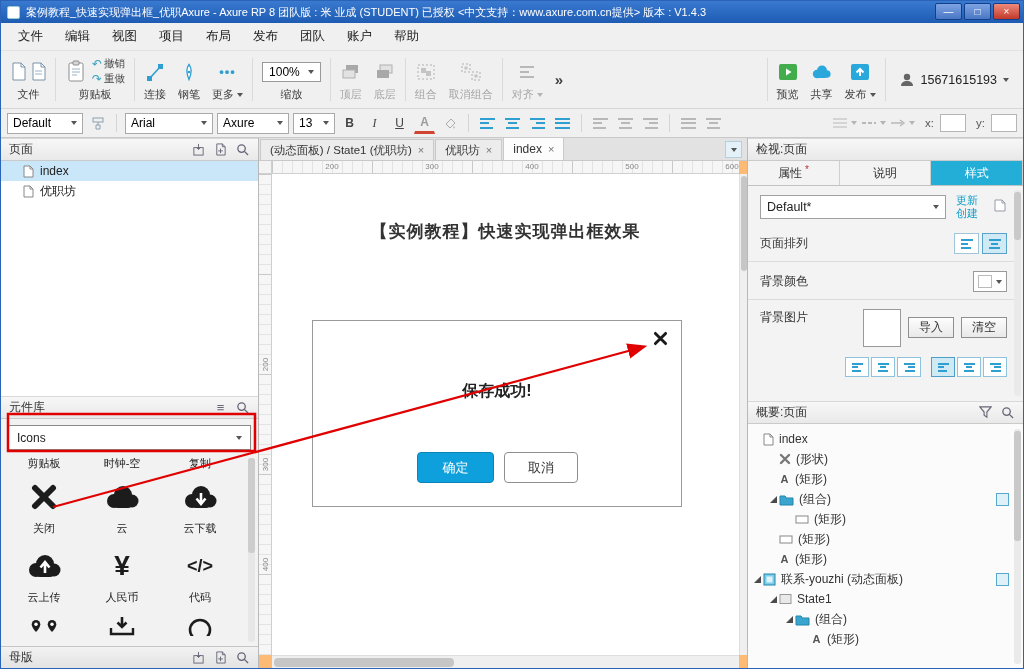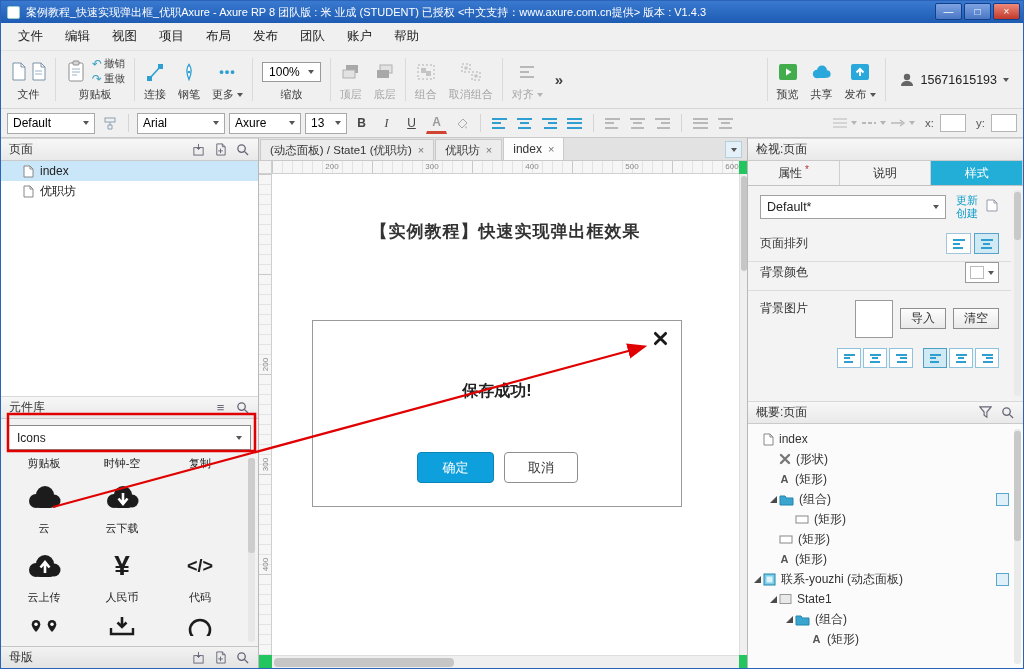--- a/index.html
+++ b/index.html
@@ -52,21 +52,21 @@
   .ali.l{align-items:flex-start}.ali.c{align-items:center}.ali.r{align-items:flex-end}
   .ali i:nth-child(1){width:100%}.ali i:nth-child(2){width:60%}.ali i:nth-child(3){width:85%}
   .ali.j i{width:100%}
   .fico{display:flex;align-items:center;gap:3px}
   .xylab{font-size:11.5px;color:#555;margin-left:6px}
   .xybox{width:26px;height:18px;border:1px solid #b5b5b5;background:#fff;margin-left:2px}
 
   
   .main{position:absolute;top:137px;left:0;right:0;bottom:0;display:flex}
   .left{width:258px;position:relative;background:#f4f4f4;border-right:1px solid #b9b9b9;flex:none}
-  .center{flex:1;position:relative;background:#22c55e;min-width:0}
+  .center{flex:1;position:relative;background:#fdba74;min-width:0}
   .right{width:276px;position:relative;background:#f2f2f2;border-left:1px solid #b9b9b9;flex:none}
 
   .phead{height:23px;background:linear-gradient(#f7f7f7,#e9e9e9);border-top:1px solid #d8d8d8;border-bottom:1px solid #cacaca;display:flex;align-items:center;padding:0 8px;font-size:12px;color:#333}
   .phead .sp{flex:1}
   .hic{width:15px;height:15px;margin-left:7px;display:flex;align-items:center;justify-content:center;color:#667;font-size:13px;line-height:1}
 
   
   .pages-sec{position:absolute;top:0;left:0;right:0;height:258px}
   .pages-body{position:absolute;top:23px;left:0;right:0;bottom:0;background:#fff}
   .pitem{height:20px;display:flex;align-items:center;padding-left:22px;gap:6px;font-size:12px;color:#222}
@@ -113,21 +113,21 @@
   .dlg-close{position:absolute;top:9px;right:12px;width:17px;height:17px}
   .dlg-msg{position:absolute;top:60px;left:0;width:100%;text-align:center;font-size:16px;font-weight:bold;color:#222}
   .btn-ok{position:absolute;left:104px;top:131px;width:77px;height:31px;background:#0ea0dc;border:1px solid #0b85b8;border-radius:4px;color:#fff;font-size:13px;display:flex;align-items:center;justify-content:center}
   .btn-cancel{position:absolute;left:191px;top:131px;width:74px;height:31px;background:#fff;border:1px solid #8e8e8e;border-radius:4px;color:#333;font-size:13px;display:flex;align-items:center;justify-content:center}
 
   
   .itabs{display:flex;height:25px;border-bottom:1px solid #c2c2c2;background:#ededed}
   .itab{flex:1;display:flex;align-items:center;justify-content:center;font-size:12px;color:#333;border-right:1px solid #cfcfcf;background:#f3f3f3}
   .itab.active{background:#22aed6;color:#fff}
   .itab .badge{font-size:10px;margin-left:3px;margin-top:-7px;color:#b33}
-  .insp-body{position:absolute;top:48px;left:0;right:12px;height:215px;padding:8px 12px 0 12px;background:#f3f3f3;overflow:hidden}
+  .insp-body{position:absolute;top:48px;left:0;right:4px;height:215px;padding:8px 12px 0 12px;background:#f3f3f3;overflow:hidden}
   .irow{display:flex;align-items:center}
   .isel{height:24px;background:#fff;border:1px solid #a0a0a0;display:flex;align-items:center;justify-content:space-between;padding:0 6px;font-size:12.5px;color:#222}
   .ilinks{display:flex;flex-direction:column;margin-left:10px;gap:1px}
   .ilink{color:#0f9ec9;font-size:11px;line-height:12px}
   .ihr{height:1px;background:#dcdcdc;margin:7px -12px 0 -12px}
   .ilabel{font-size:12px;color:#333}
   .sbtn{width:25px;height:21px;border:1px solid #9fc6da;background:#fff;display:flex;align-items:center;justify-content:center;margin-left:3px}
   .sbtn.on{background:#cfe9f5;border-color:#5aa3c8}
   .swatch{display:flex;align-items:center;gap:4px;border:1px solid #9a9a9a;background:#fff;height:21px;padding:0 4px}
   .sw{width:14px;height:13px;border:1px solid #bbb;background:#fff}
@@ -351,21 +351,21 @@
     <svg width="16" height="16" viewBox="0 0 16 16">
         <circle cx="8" cy="5" r="3.2" fill="#666"></circle>
         <path d="M2 14c0-3.3 2.7-5 6-5s6 1.7 6 5z" fill="#666"></path>
       </svg>
     <span>15671615193</span>
     <span class="caret"></span>
   </div>
 </div>
 
 <div class="fbar">
-  <div class="fsel" style="width:88px">
+  <div class="fsel" style="width:76px">
       <span>Default</span>
       <span class="caret"></span>
     </div>
   <span class="fbtn">
       <svg width="14" height="14" viewBox="0 0 14 14">
         <rect x="2" y="2" width="10" height="4" fill="none" stroke="#8aa0b2"></rect>
         <path d="M7 6v3M5 9h4v4H5z" fill="none" stroke="#8aa0b2"></path>
       </svg>
     </span>
   <span class="fsep"></span>
@@ -549,20 +549,28 @@
               <span class="wlabel">剪贴板</span>
             </div>
           <div class="wcell">
               <span class="wlabel">时钟-空</span>
             </div>
           <div class="wcell">
               <span class="wlabel">复制</span>
             </div>
         </div>
         <div class="wrow">
+          <div class="wcell">
+            <span class="wicon">
+                <svg width="32" height="32" viewBox="0 0 32 32">
+                  <path d="M7 7L25 25M25 7L7 25" stroke="#1c1c1c" stroke-width="6" stroke-linecap="round"></path>
+                </svg>
+              </span>
+            <span class="wlabel">关闭</span>
+          </div>
           <div class="wcell">
             <span class="wicon">
                 <svg width="38" height="28" viewBox="0 0 38 28">
                   <g fill="#1c1c1c">
                     <circle cx="11" cy="18" r="7"></circle>
                     <circle cx="20" cy="12" r="9"></circle>
                     <circle cx="29" cy="18" r="6.5"></circle>
                     <rect x="11" y="17" width="18" height="8" rx="4"></rect>
                   </g>
                 </svg>
@@ -767,21 +775,21 @@
           </span>
         <span class="sbtn on">
             <span class="ali c" style="width:12px;height:10px">
               <i></i>
               <i></i>
               <i></i>
             </span>
           </span>
       </div>
       <div class="ihr"></div>
-      <div class="irow" style="margin-top:0">
+      <div class="irow" style="margin-top:9px">
         <span class="ilabel">背景颜色</span>
         <span class="sp" style="flex:1"></span>
         <span class="swatch">
             <span class="sw"></span>
             <span class="caret"></span>
           </span>
       </div>
       <div class="ihr"></div>
       <div class="irow" style="margin-top:9px;align-items:flex-start">
         <span class="ilabel">背景图片</span>

